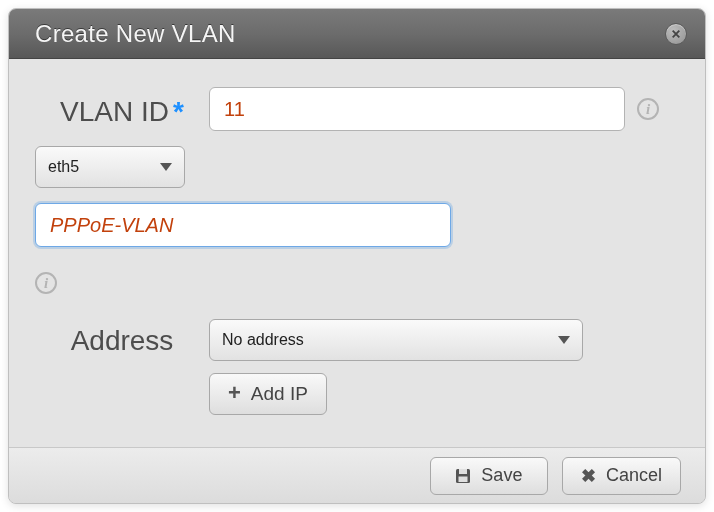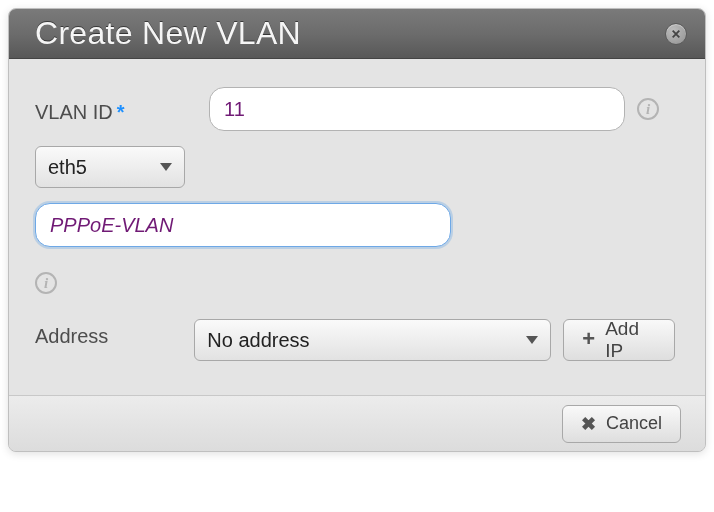--- a/index.html
+++ b/index.html
@@ -23,21 +23,21 @@
     height: 50px;
     background: linear-gradient(to bottom, #7a7a7a 0%, #6c6c6c 50%, #585858 100%);
     display: flex;
     align-items: center;
     justify-content: space-between;
     padding: 0 18px 0 26px;
     border-bottom: 1px solid #444;
   }
   .titlebar .title {
     color: #f5f5f5;
-    font-size: 32px;
+    font-size: 24px;
     font-weight: 400;
     text-shadow: 0 -1px 0 rgba(0,0,0,0.5);
     letter-spacing: 0.3px;
   }
   .close-btn {
     width: 22px; height: 22px;
     background: radial-gradient(circle at 35% 30%, #bdbdbd, #929292);
     border: 1px solid #5a5a5a;
     border-radius: 50%;
     display: flex; align-items: center; justify-content: center;
@@ -53,59 +53,60 @@
   }
   .row {
     display: flex;
     align-items: center;
     margin-bottom: 14px;
     min-height: 44px;
   }
   .row.tall { align-items: flex-start; }
   .label {
     width: 174px;
-    font-size: 20px;
+    font-size: 28px;
     color: #4d4d4d;
     padding-top: 6px;
+    text-align: center;
   }
   .req { color: #1e90ff; font-weight: 700; margin-left: 4px; }
   .field-area {
     flex: 1;
     display: flex;
     align-items: center;
     gap: 12px;
   }
-  .field-col { display:flex; flex-direction:row; gap:12px; flex:1; }
+  .field-col { display:flex; flex-direction:column; gap:12px; flex:1; }
 
   input.text {
     height: 44px;
     border: 1px solid #b3b3b3;
-    border-radius: 15px;
+    border-radius: 6px;
     background: #fff;
     font-size: 20px;
     padding: 0 14px;
     outline: none;
-    color: #701a75;
+    color: #c2410c;
   }
   input.text.wide { width: 416px; }
   input.text.focused {
     border: 1px solid #6ea8e6;
     box-shadow: 0 0 0 2px rgba(110,168,230,0.35);
     font-style: italic;
   }
 
   .select {
     position: relative;
     height: 42px;
     border: 1px solid #a8a8a8;
     border-radius: 6px;
     background: linear-gradient(to bottom, #fafafa 0%, #e2e2e2 100%);
     display: flex; align-items: center;
     padding: 0 38px 0 12px;
-    font-size: 20px;
+    font-size: 16px;
     cursor: pointer;
     color: #222;
   }
   .select.small { width: 150px; }
   .select.wide { width: 374px; }
   .select .caret {
     position: absolute; right: 12px; top: 50%; transform: translateY(-50%);
     width: 0; height: 0;
     border-left: 6px solid transparent;
     border-right: 6px solid transparent;
@@ -234,19 +235,27 @@
               <span>Add IP</span>
             </div>
           </div>
         </div>
       </div>
 
     </div>
 
     <div class="footer">
       <div class="btn footer-btn">
+        <svg class="icon-save" viewBox="0 0 16 16">
+          <rect x="1" y="1" width="14" height="14" rx="1.5" fill="#555"></rect>
+          <rect x="4" y="1" width="8" height="5" fill="#e0e0e0"></rect>
+          <rect x="3.5" y="8.5" width="9" height="5.5" fill="#e0e0e0"></rect>
+        </svg>
+        <span>Save</span>
+      </div>
+      <div class="btn footer-btn">
         <span class="icon-cancel">✖</span>
         <span>Cancel</span>
       </div>
     </div>
 
   </div>
 </div>
 
 </body></html>

